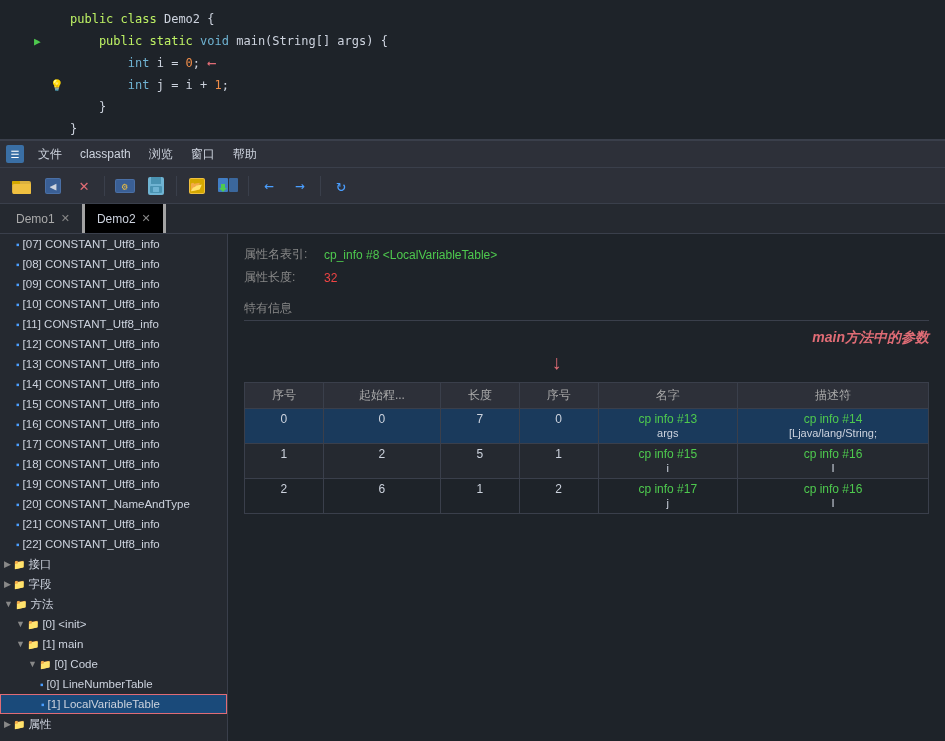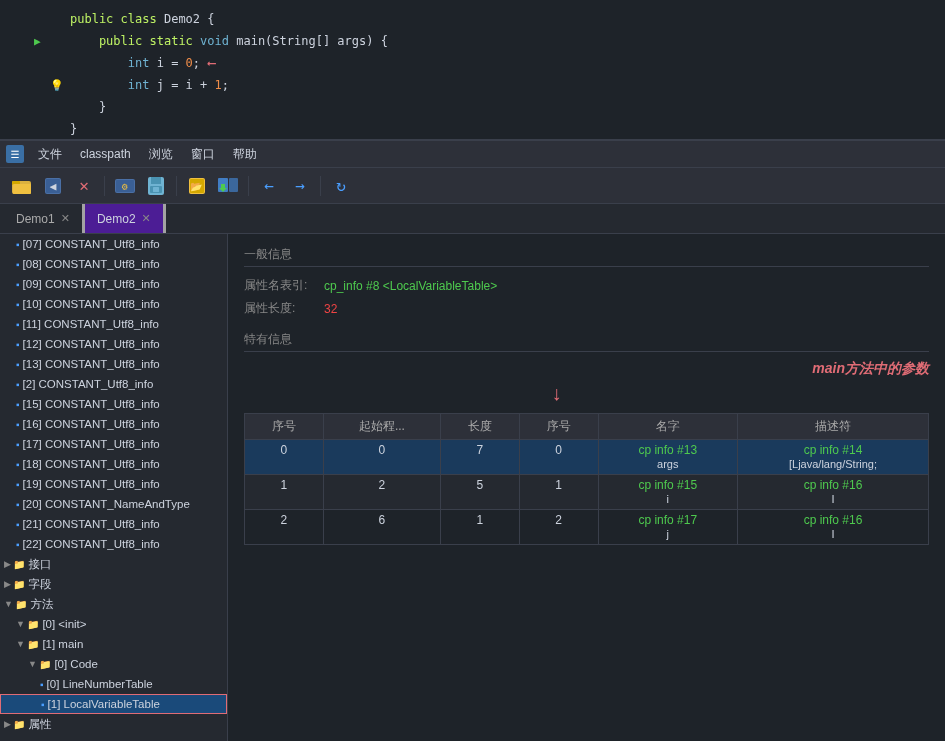--- a/index.html
+++ b/index.html
@@ -139,21 +139,21 @@
       align-items: center;
       padding: 4px 12px;
       cursor: pointer;
       font-size: 12px;
       font-family: sans-serif;
       color: #aaa;
       border-right: 3px solid #a3a3a3;
       height: 100%;
     }
     .tab.active {
-      background: #4c1d95;
+      background: #000000;
       color: #cdd3de;
     }
     .tab-close {
       margin-left: 6px;
       color: #888;
       font-size: 11px;
       cursor: pointer;
     }
 
     
@@ -421,21 +421,21 @@
       <span>[12] CONSTANT_Utf8_info</span>
     </div>
     <div class="tree-item">
       <span class="tree-indent"></span>
       <span class="tree-icon" style="color:#4a9eff;">▪</span>
       <span>[13] CONSTANT_Utf8_info</span>
     </div>
     <div class="tree-item">
       <span class="tree-indent"></span>
       <span class="tree-icon" style="color:#4a9eff;">▪</span>
-      <span>[2] CONSTANT_Utf8_info</span>
+      <span>[14] CONSTANT_Utf8_info</span>
     </div>
     <div class="tree-item">
       <span class="tree-indent"></span>
       <span class="tree-icon" style="color:#4a9eff;">▪</span>
       <span>[15] CONSTANT_Utf8_info</span>
     </div>
     <div class="tree-item">
       <span class="tree-indent"></span>
       <span class="tree-icon" style="color:#4a9eff;">▪</span>
       <span>[16] CONSTANT_Utf8_info</span>
@@ -528,21 +528,20 @@
     </div>
 
     <div class="tree-item">
       <span class="tree-arrow">▶</span>
       <span class="tree-icon" style="color:#f0c040;">📁</span>
       <span>属性</span>
     </div>
   </div>
 
   <div class="right-panel">
-    <div class="section-title">一般信息</div>
 
     <div class="info-row">
       <span class="info-label">属性名表引:</span>
       <span class="info-value-link">cp_info #8  &lt;LocalVariableTable&gt;</span>
     </div>
     <div class="info-row">
       <span class="info-label">属性长度:</span>
       <span class="info-value-num">32</span>
     </div>
 

